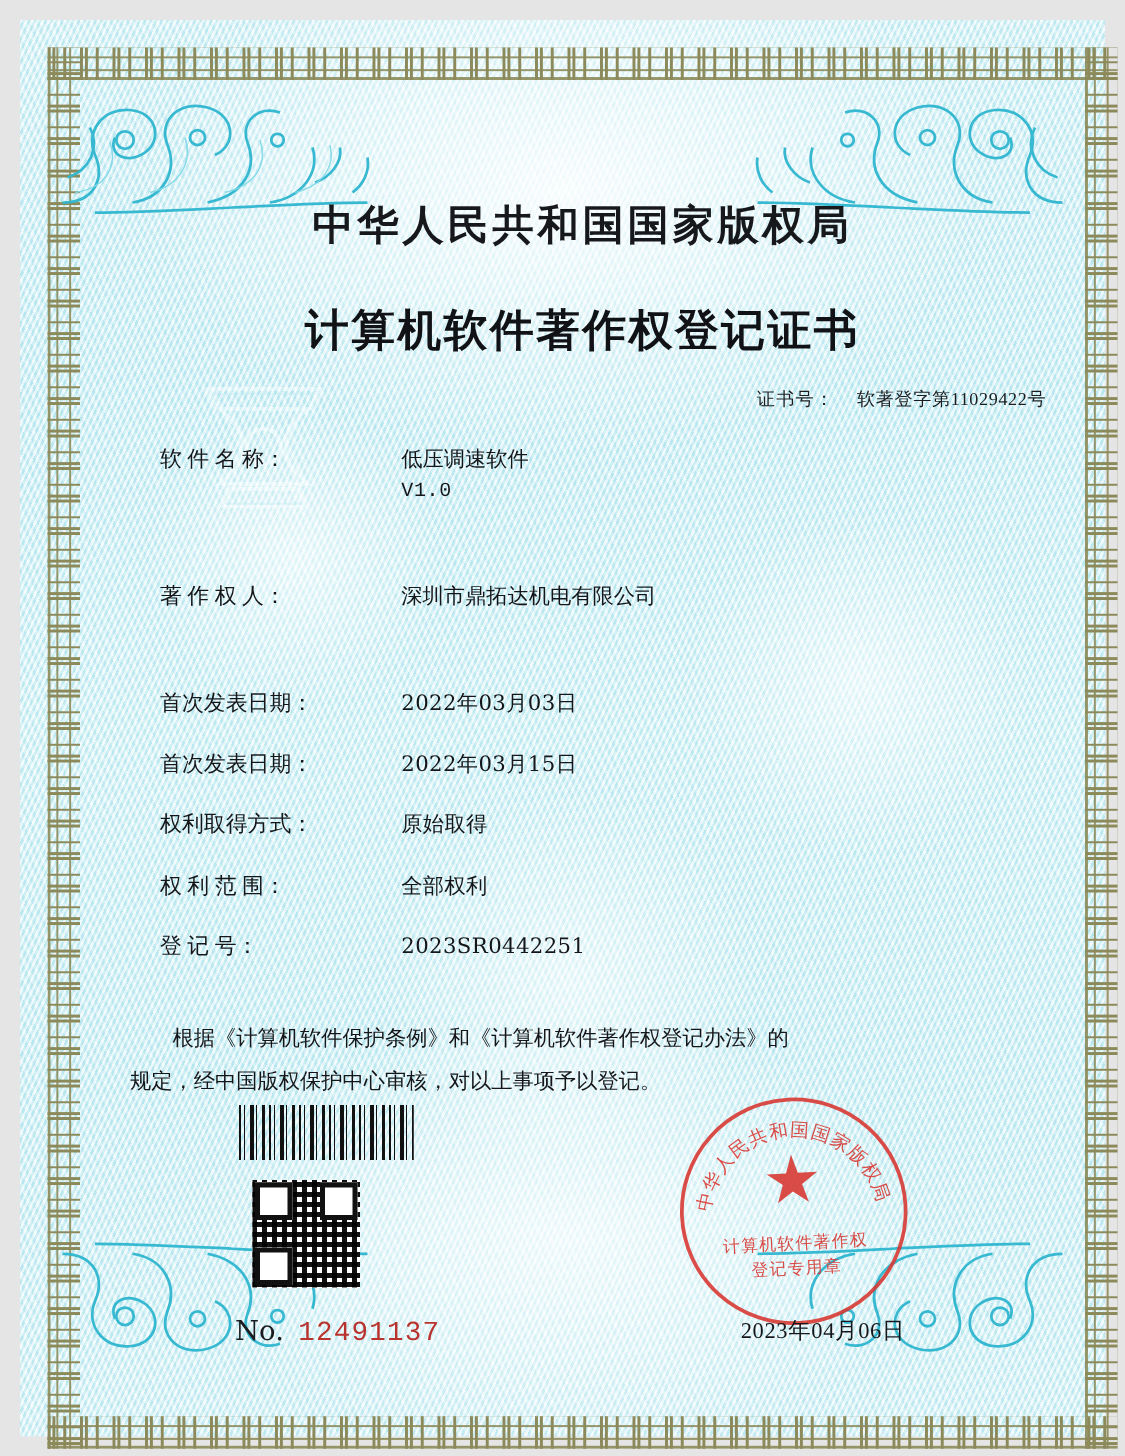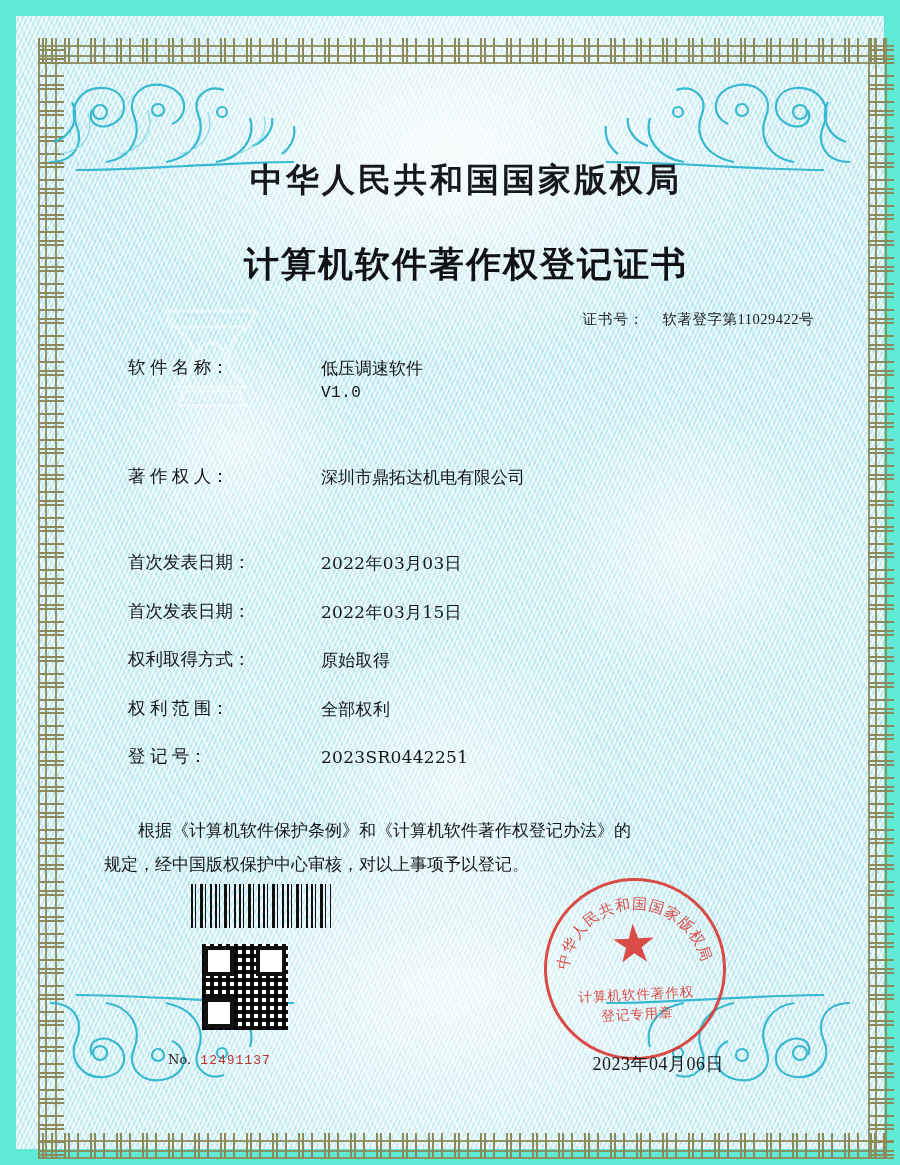--- a/index.html
+++ b/index.html
@@ -8,21 +8,21 @@
     background: #ffffff;
   }
   body {
     font-family: "Liberation Serif", "DejaVu Serif", serif;
   }
   .page {
     position: relative;
     width: 900px;
     height: 1165px;
     overflow: hidden;
-    background: #5eead4;
+    background: #e5e5e5;
   }
 
   
   .cert {
     position: absolute;
     left: 16px;
     top: 16px;
     width: 868px;
     height: 1133px;
     background:
@@ -164,21 +164,21 @@
     font-size: 35px;
     font-weight: 700;
     letter-spacing: 2px;
     color: #101216;
     margin-top: 38px;
     font-family: "DejaVu Serif", "Liberation Serif", serif;
   }
   .cert-no {
     margin-top: 22px;
     text-align: right;
-    padding-right: 32px;
+    padding-right: 9px;
     font-size: 14.5px;
     color: #1b1d21;
     letter-spacing: .5px;
   }
   .cert-no .lbl { letter-spacing: 1px; }
   .cert-no .val { margin-left: 14px; }
 
   .fields {
     margin-top: 26px;
     padding-left: 42px;
@@ -308,23 +308,23 @@
     top: 104px;
     text-align: center;
     font-size: 13.5px;
     line-height: 1.5;
     letter-spacing: 1px;
   }
 
   
   .footer-no {
     position: absolute;
-    left: 152px;
+    left: 172px;
     top: 1036px;
-    font-size: 13px;
+    font-size: 22px;
     color: #1a1c20;
   }
   .footer-no .tag { font-family: "DejaVu Serif", serif; }
   .footer-no .num {
     font-family: "Liberation Mono", "DejaVu Sans Mono", monospace;
     color: #b8332d;
     margin-left: 6px;
     letter-spacing: 1px;
   }
   .footer-date {

